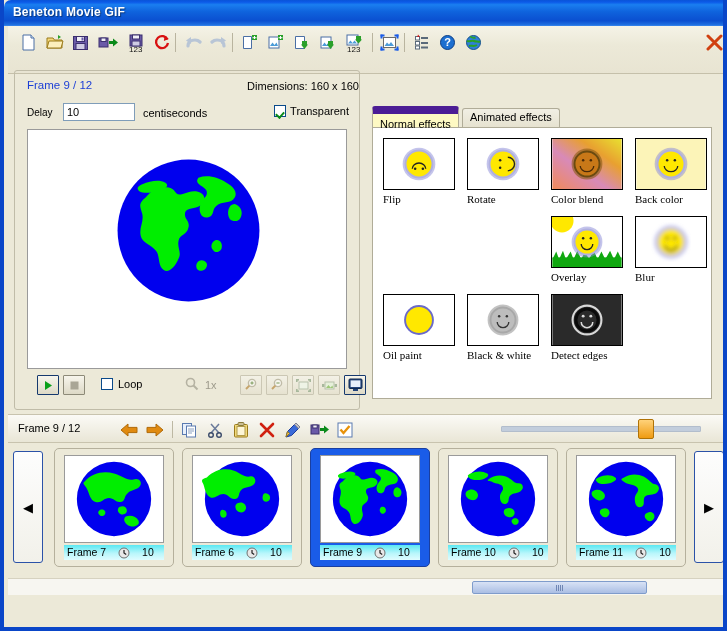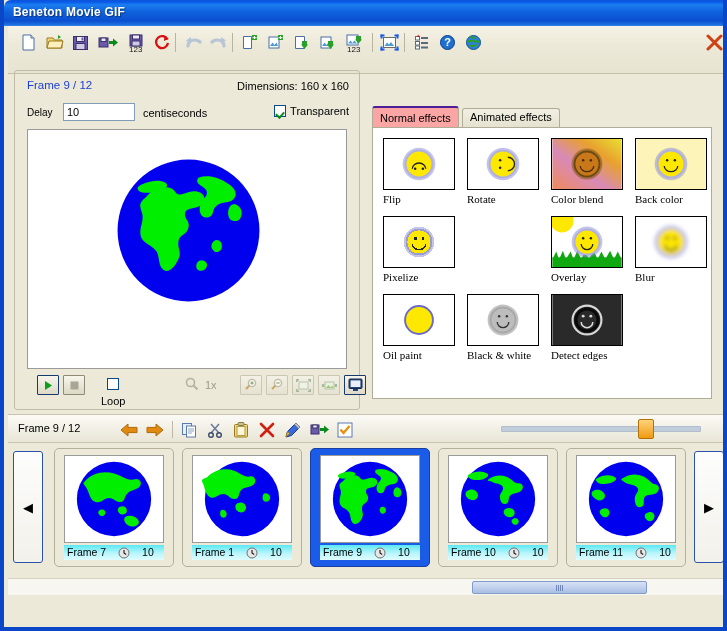--- a/index.html
+++ b/index.html
@@ -60,21 +60,21 @@
   .leftpanel {
     position:absolute; left:10px; top:70px; width:344px; height:338px;
     border:1px solid #c0bca8; border-radius:3px;
     background:transparent;
   }
   .framelabel {
     position:absolute; left:12px; top:8px;
     color:#1c3fd6; font-size:11.5px;
   }
   .dims {
-    position:absolute; right:10px; top:9px;
+    position:absolute; right:0; top:9px;
     color:#000; font-size:11px;
   }
   .delaylabel { position:absolute; left:12px; top:36px; font-size:10px;}
   .delayinput {
     position:absolute; left:48px; top:32px; width:72px; height:18px;
     border:1px solid #7f9db9; background:#fff; font-size:11px;
     padding:1px 3px; box-sizing:border-box;
     font-family:"Liberation Sans",sans-serif;
   }
   .centi { position:absolute; left:128px; top:36px; font-size:11px;}
@@ -96,39 +96,39 @@
   
   .playerbar { position:absolute; left:10px; top:302px; width:324px; height:26px; }
   .pbtn {
     position:absolute; top:2px; width:22px; height:20px;
     border:1px solid #8d8a78; background:linear-gradient(to bottom,#f7f5ec,#ddd9c6);
     box-sizing:border-box; display:flex; align-items:center; justify-content:center;
     border-radius:1px;
   }
   .pbtn.sel { border:1px solid #16396e; }
   .pbtn.flat { border:1px solid #cbc7b4; background:linear-gradient(to bottom,#f3f1e6,#e6e2d0); }
-  .loop-wrap { position:absolute; left:76px; top:5px; display:flex; align-items:center; gap:5px;flex-direction:column;}
+  .loop-wrap { position:absolute; left:76px; top:5px; display:flex; align-items:center; gap:5px;}
   .zoomlbl { position:absolute; left:180px; top:6px; color:#9d9a8b; font-size:11px;}
   
   .rightpanel {
     position:absolute; left:364px; top:70px; width:353px; height:338px;
   }
   .tabstrip { position:absolute; left:4px; top:38px; height:19px; }
   .tab {
     position:absolute; top:0; height:19px; box-sizing:border-box;
     font-size:11px; line-height:17px; padding:0 7px;
     border:1px solid #b0ac98; border-bottom:none;
     border-top-left-radius:3px; border-top-right-radius:3px;
     background: linear-gradient(to bottom,#f1efe4,#e6e2d0);
     color:#000;
     white-space:nowrap;
   }
   .tab.active {
-    background:#fca5a5;
-    border-top:2px solid #4c1d95;
+    background:#fef9c3;
+    border-top:8px solid #4c1d95;
     z-index:3; height:21px; line-height:17px; top:-2px;
     padding-top:2px;
   }
   .tabbody {
     position:absolute; left:4px; top:57px; width:340px; height:272px;
     background:#fff; border:1px solid #b0ac98; box-sizing:border-box;
   }
   .eff {
     position:absolute; width:72px;
   }
@@ -549,32 +549,20 @@
             <circle cx="36" cy="26" r="17" fill="#8a8ad8" opacity=".5"></circle>
             <circle cx="36" cy="26" r="14" fill="#ffe800" stroke="#b0b0e0" stroke-width="2"></circle>
             <path d="M29 28a7 6 0 0 0 14 0" fill="none" stroke="#222" stroke-width="1.4"></path>
             <circle cx="32" cy="22" r="1.3" fill="#222"></circle>
               <circle cx="40" cy="22" r="1.3" fill="#222"></circle>
           </svg>
         </div>
         <div class="elabel">Back color</div>
       </div>
 
-      <div class="eff" style="left:10px;top:88px">
-        <div class="thumb">
-          <svg width="100%" height="100%" viewBox="0 0 72 52" shape-rendering="crispEdges">
-            <circle cx="36" cy="26" r="16" fill="#8a8ad8" opacity=".5"></circle>
-            <circle cx="36" cy="26" r="13" fill="#ffe800" stroke="#9a9ad0" stroke-width="2"></circle>
-            <path d="M29 28a7 6 0 0 0 14 0" fill="none" stroke="#222" stroke-width="1.6"></path>
-            <rect x="31" y="21" width="2.4" height="2.4" fill="#222"></rect>
-              <rect x="39" y="21" width="2.4" height="2.4" fill="#222"></rect>
-          </svg>
-        </div>
-        <div class="elabel">Pixelize</div>
-      </div>
 
 
       <div class="eff" style="left:178px;top:88px">
         <div class="thumb">
           <svg width="100%" height="100%" viewBox="0 0 72 52">
             <rect width="72" height="52" fill="#fff"></rect>
             <circle cx="10" cy="4" r="12" fill="#ffe800"></circle>
             <rect x="0" y="42" width="72" height="10" fill="#10a810"></rect>
             <path d="M0 44l4-8 3 8 4-9 3 9 5-8 3 8 4-9 4 9 4-8 4 8 5-9 4 9 4-8 4 8 5-9 4 9 4-8 4 8" fill="#10a810"></path>
             <circle cx="36" cy="26" r="16" fill="#8a8ad8" opacity=".5"></circle>
@@ -751,21 +739,21 @@
           <circle cx="50" cy="44" r="38" fill="#0000ee"></circle>
           <g fill="#00ee00">
             <path d="M14 22c8-8 18-10 28-7 6 2 10 7 16 6 4-1 7 3 5 7-3 5-10 3-14 7-3 3-1 8-6 9-5 1-7-5-12-5-6 0-9 6-14 3-5-3-5-10-7-14-2-4-1-4 4-6z"></path>
             <path d="M46 48c5-2 9 2 8 6-1 4-6 5-9 2-3-3-2-7 1-8z"></path>
             <path d="M30 55c3 0 5 3 4 6-1 3-5 3-6 0-1-3 0-6 2-6z"></path>
             <path d="M74 38c4 0 6 4 4 7-2 3-7 2-7-2 0-3 1-5 3-5z"></path>
           </g>
         </svg>
       </div>
       <div class="caption">
-        <span>Frame 1</span>
+        <span>Frame 6</span>
         <svg width="12" height="12" viewBox="0 0 12 12" style="flex:0 0 auto">
           <circle cx="6" cy="6" r="5" fill="#e8e8e8" stroke="#707070"></circle>
           <path d="M6 3v3l2.2 1.6" stroke="#202020" stroke-width="1.2" fill="none"></path>
         </svg>
         <span>10</span>
       </div>
     </div>
 
     <div class="thumbcard selected" style="left:302px">
       <div class="imgbox">

